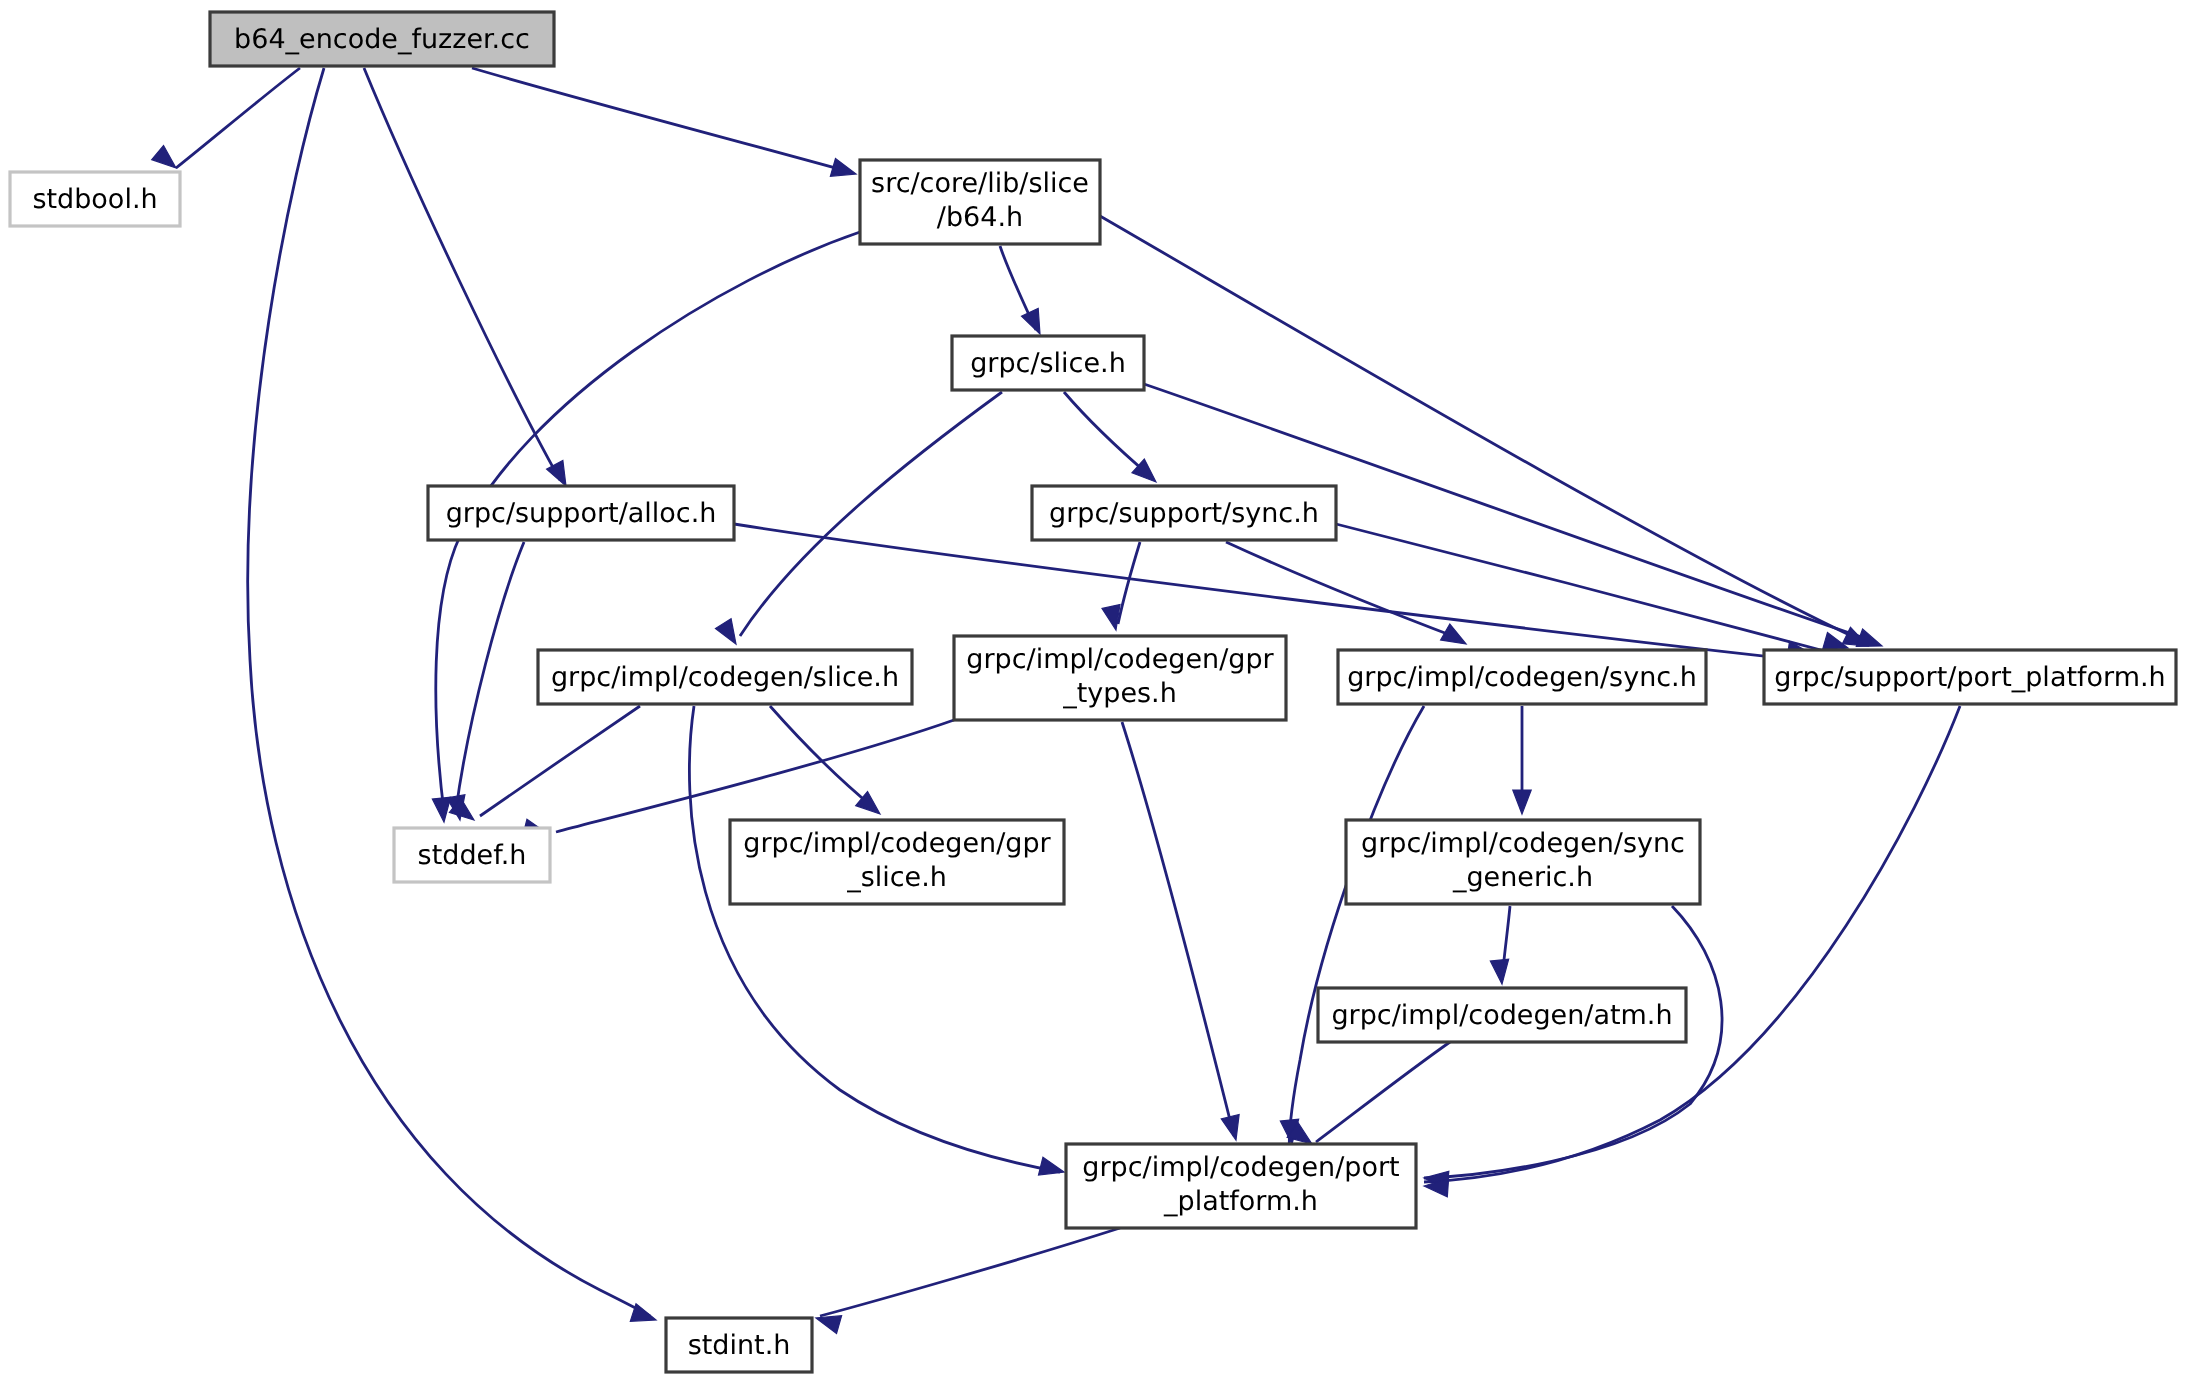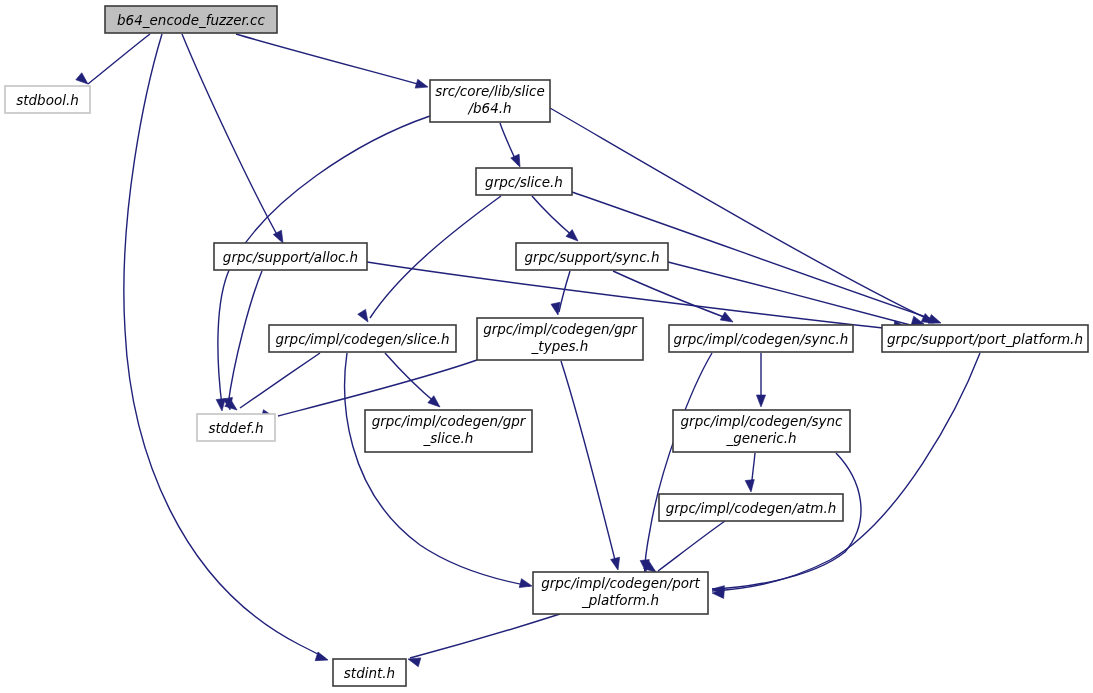--- a/index.html
+++ b/index.html
@@ -10,21 +10,20 @@
   body {
     width: 1093px;
     height: 693px;
     font-family: "DejaVu Sans", "Liberation Sans", sans-serif;
     overflow: hidden;
   }
   #graph-root {
     position: relative;
     width: 1093px;
     height: 693px;
-    font-style: italic;
   }
   svg#dep-graph {
     display: block;
     width: 1093px;
     height: 693px;
   }
   .edge-path {
     fill: none;
     stroke: #21217a;
     stroke-width: 1.4;

